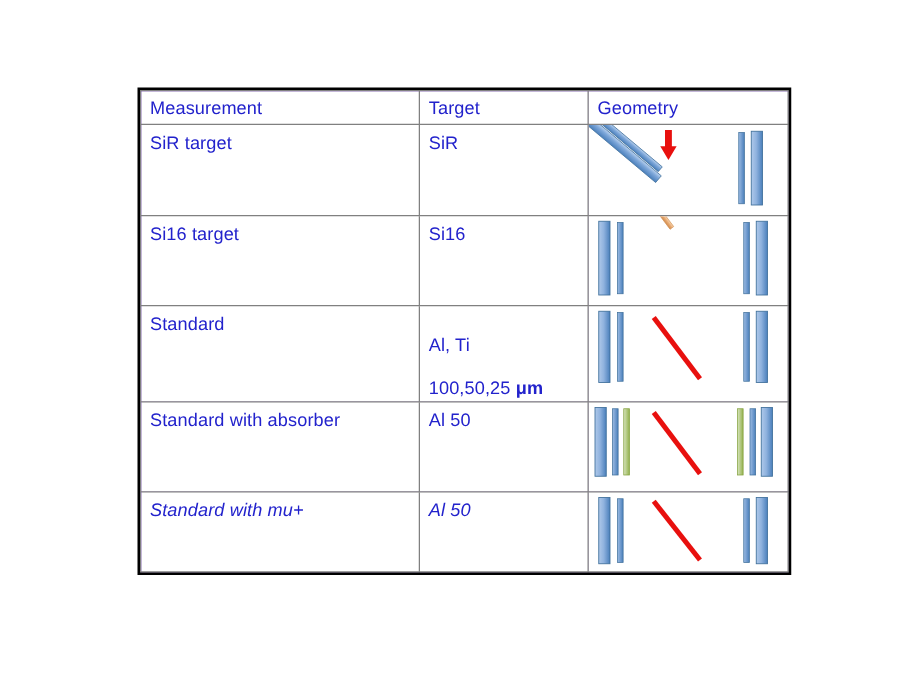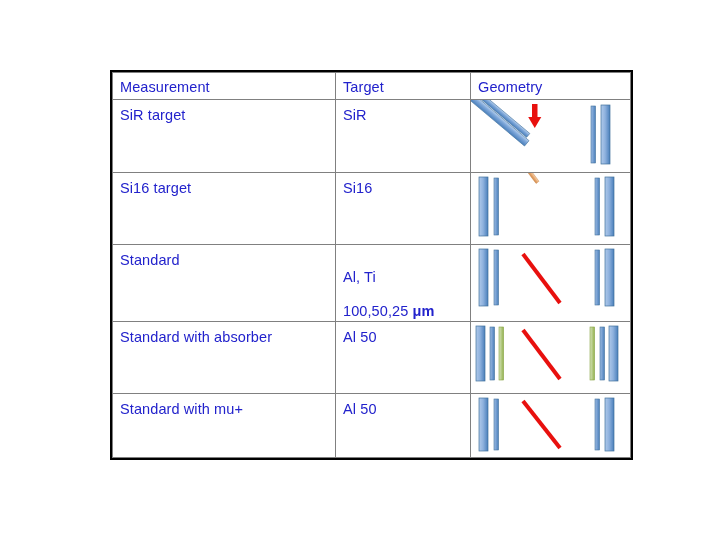--- a/index.html
+++ b/index.html
@@ -55,21 +55,21 @@
     line-height: 17px;
     padding: 7px 0 0 7px;
     letter-spacing: 0.1px;
     white-space: pre-line;
   }
   .header-row td { border-bottom: 1px solid #000000; }
   .header-row .cell-text { padding-top: 6px; }
 
   .row-h1 { height: 27px; }
   .row-h  { height: 71px; }
-  .row-h-last { height: 62px; }
+  .row-h-last { height: 62px; font-style: italic; }
 
   
   .geo {
     position: relative;
     width: 100%;
     height: 100%;
     overflow: hidden;
   }
   .geo svg { display: block; }
 

